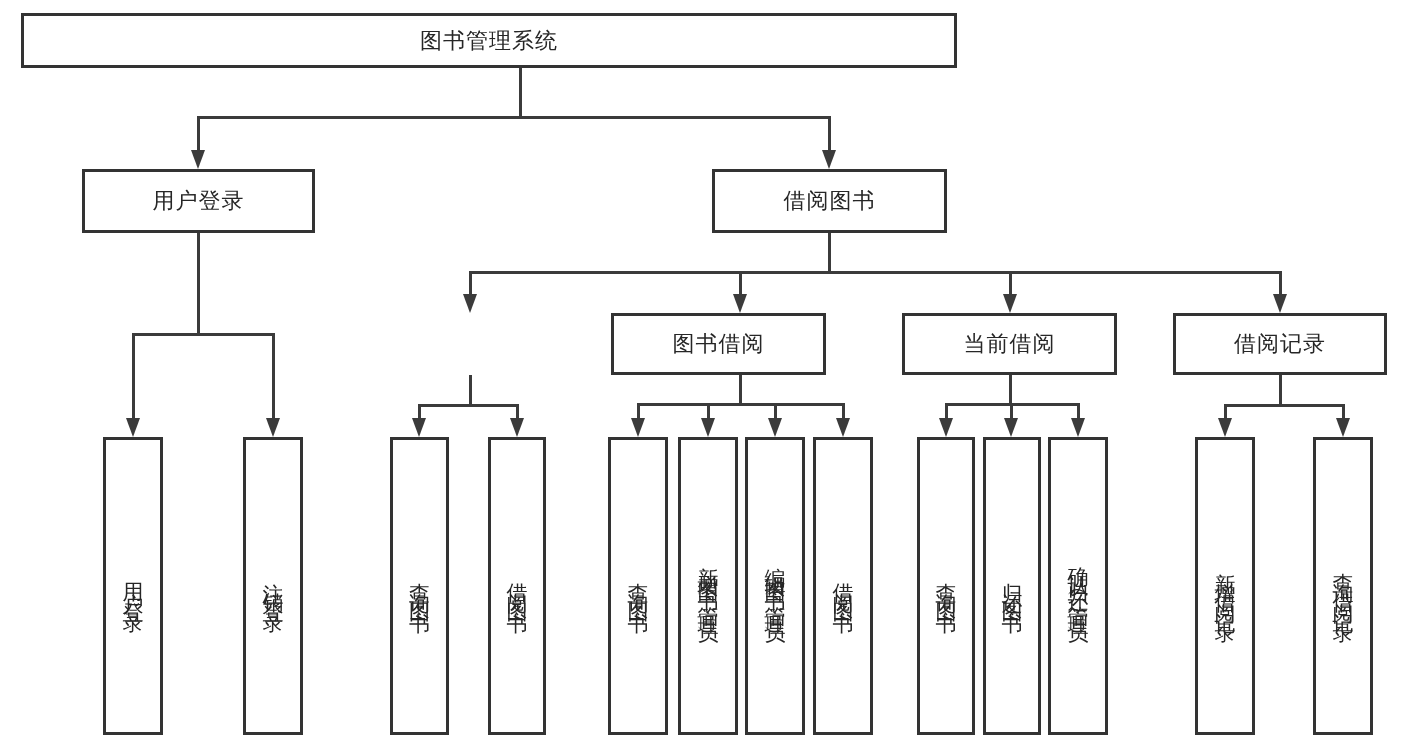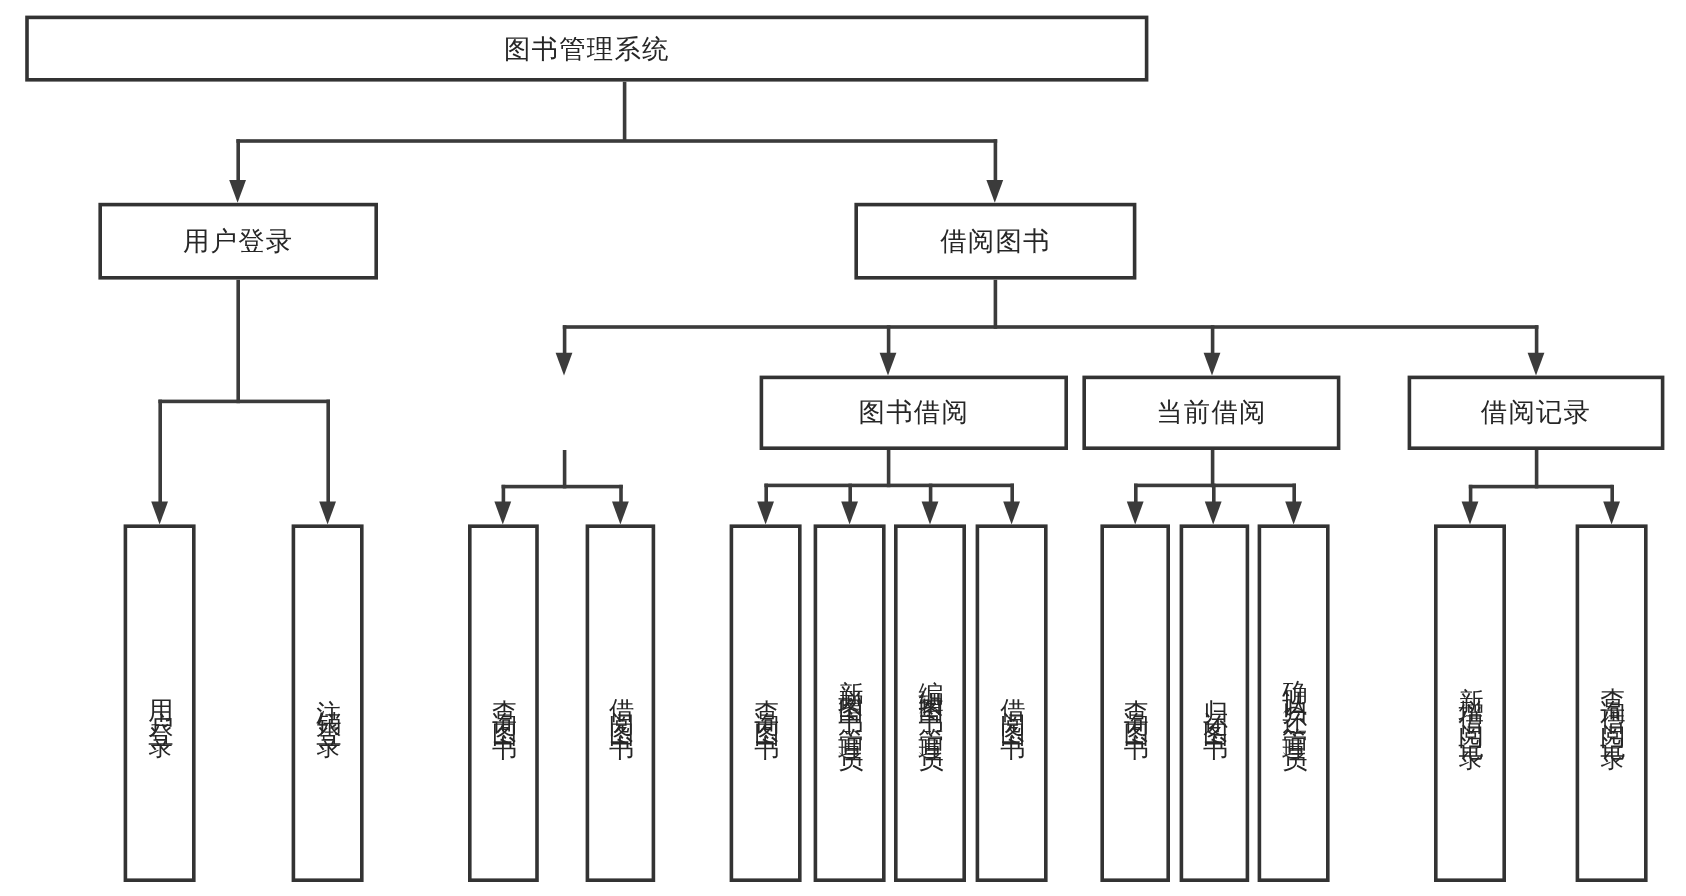--- a/index.html
+++ b/index.html
@@ -141,21 +141,21 @@
   <div class="vl" style="left:1224px;top:404px;height:17px"></div>
   <div class="vl" style="left:1342px;top:404px;height:17px"></div>
   <div class="arrow" style="left:1218px;top:418px"></div>
   <div class="arrow" style="left:1336px;top:418px"></div>
 
   <div class="box" style="left:21px;top:13px;width:936px;height:55px">图书管理系统</div>
 
   <div class="box" style="left:82px;top:169px;width:233px;height:64px">用户登录</div>
   <div class="box" style="left:712px;top:169px;width:235px;height:64px">借阅图书</div>
 
-  <div class="box" style="left:633px;top:313px;width:257px;height:62px">图书借阅</div>
+  <div class="box" style="left:611px;top:313px;width:215px;height:62px">图书借阅</div>
   <div class="box" style="left:1173px;top:313px;width:214px;height:62px">借阅记录</div>
   <div class="box" style="left:902px;top:313px;width:215px;height:62px">当前借阅</div>
 
   <div class="vbox" style="left:103px;width:60px">用户登录</div>
   <div class="vbox" style="left:243px;width:60px">注销登录</div>
 
   <div class="vbox" style="left:390px;width:59px">查询图书</div>
   <div class="vbox" style="left:488px;width:58px">借阅图书</div>
 
   <div class="vbox" style="left:608px;width:60px">查询图书</div>

